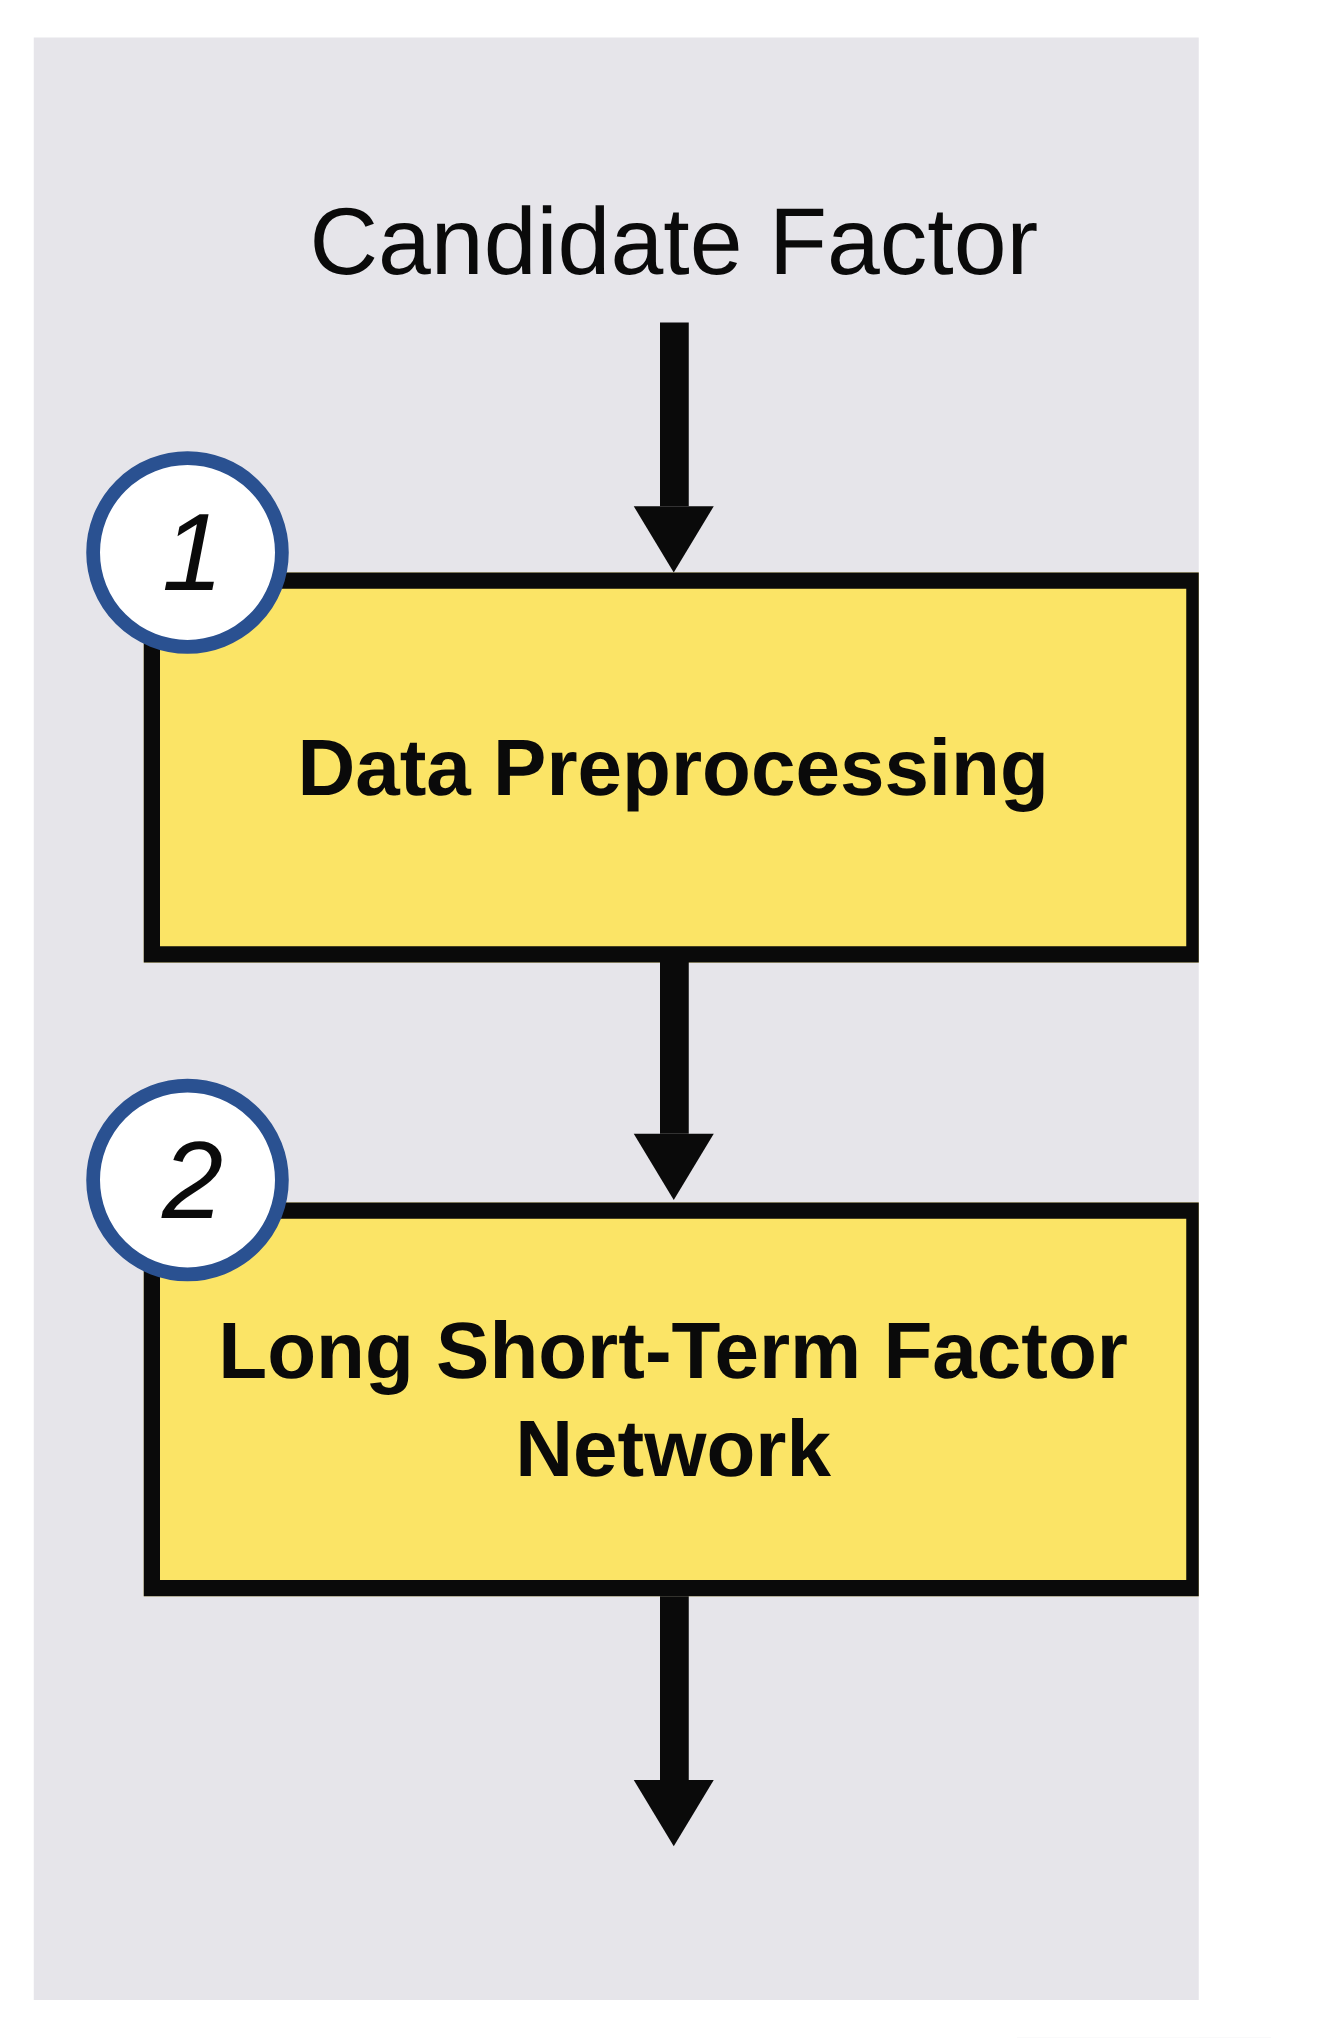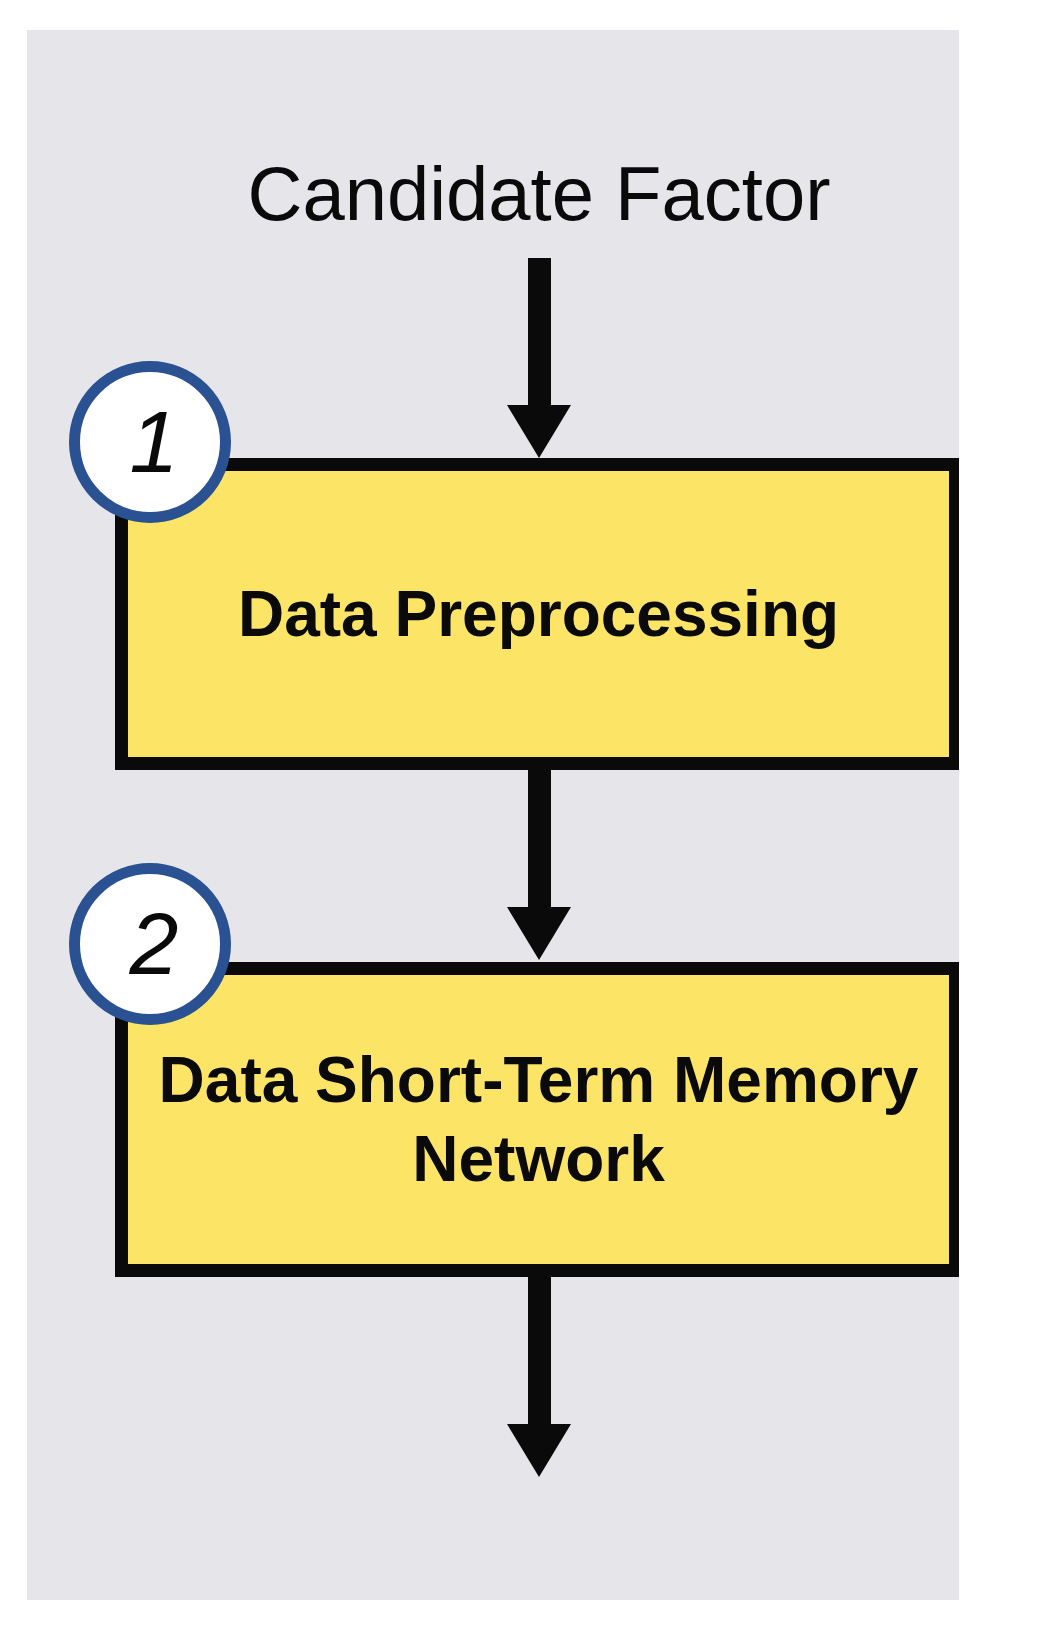--- a/index.html
+++ b/index.html
@@ -124,21 +124,21 @@
     <div class="step-badge badge-1">
       <span>1</span>
     </div>
 
     <div class="flow-arrow arrow-2">
       <div class="arrow-shaft"></div>
       <div class="arrow-head"></div>
     </div>
 
     <div class="step-box step-box-2">
-      <span>Data Short-Term Memory Network</span>
+      <span>Long Short-Term Factor Network</span>
     </div>
     <div class="step-badge badge-2">
       <span>2</span>
     </div>
 
     <div class="flow-arrow arrow-3">
       <div class="arrow-shaft"></div>
       <div class="arrow-head"></div>
     </div>
 

